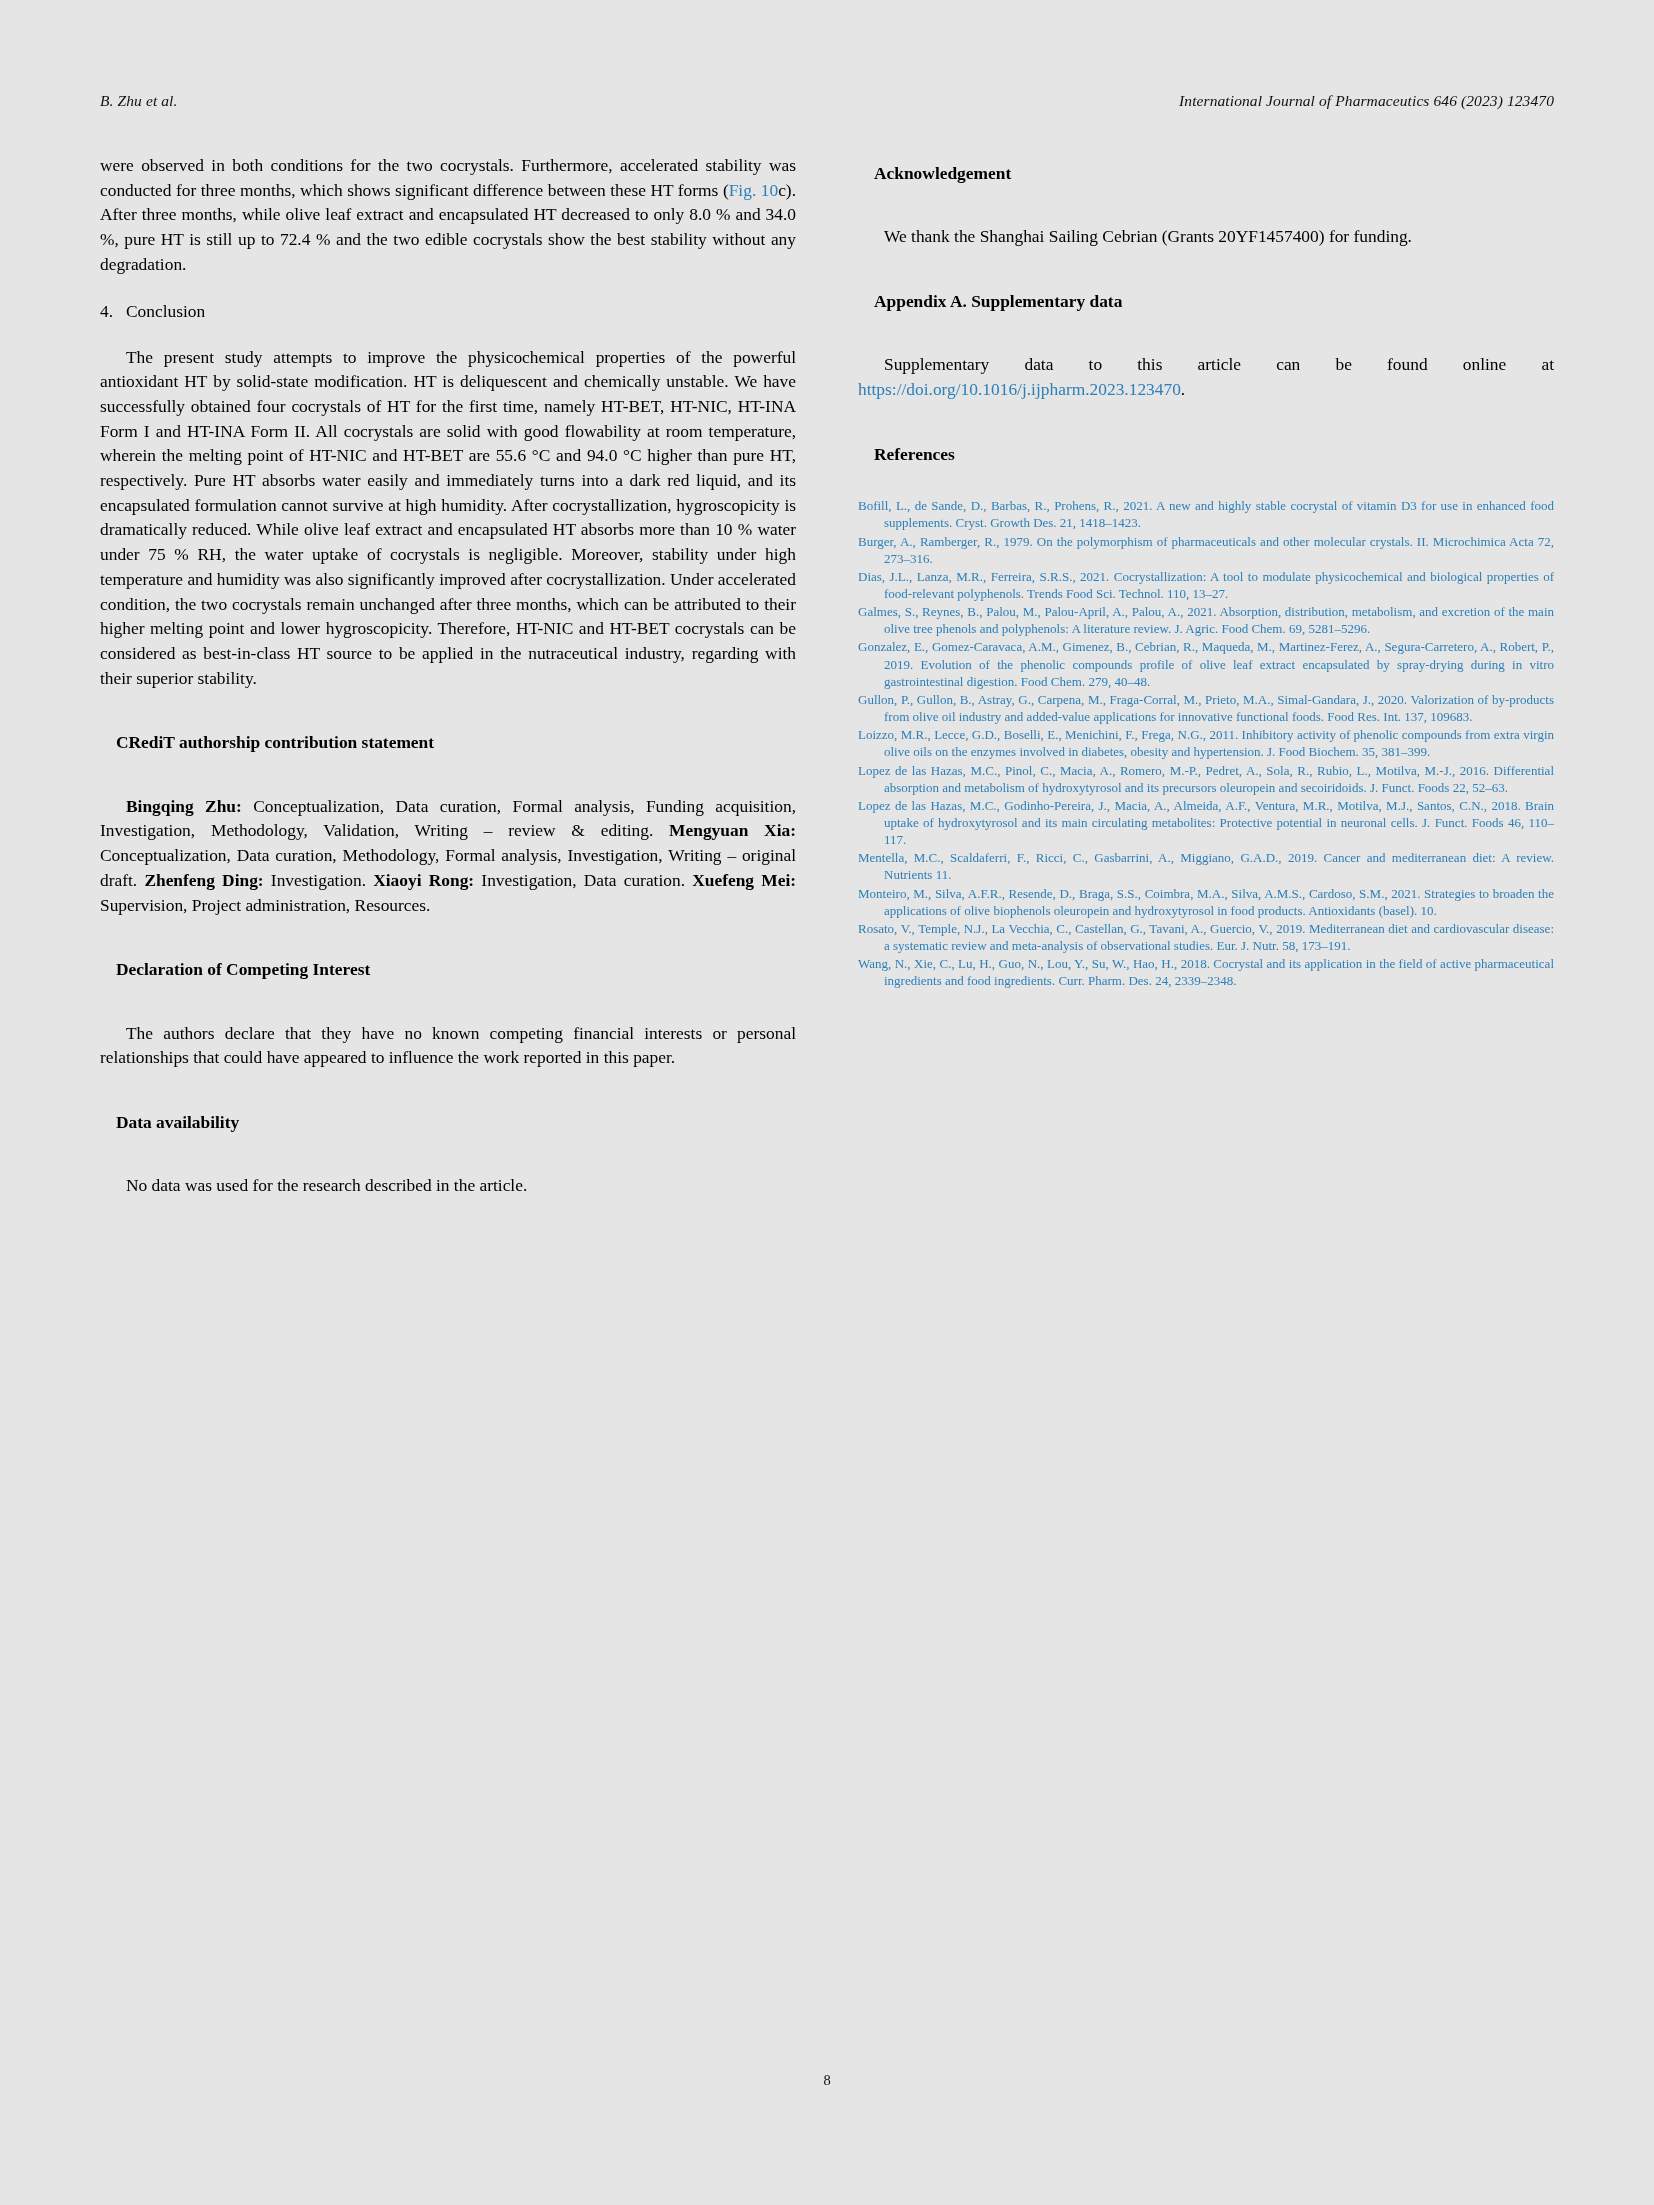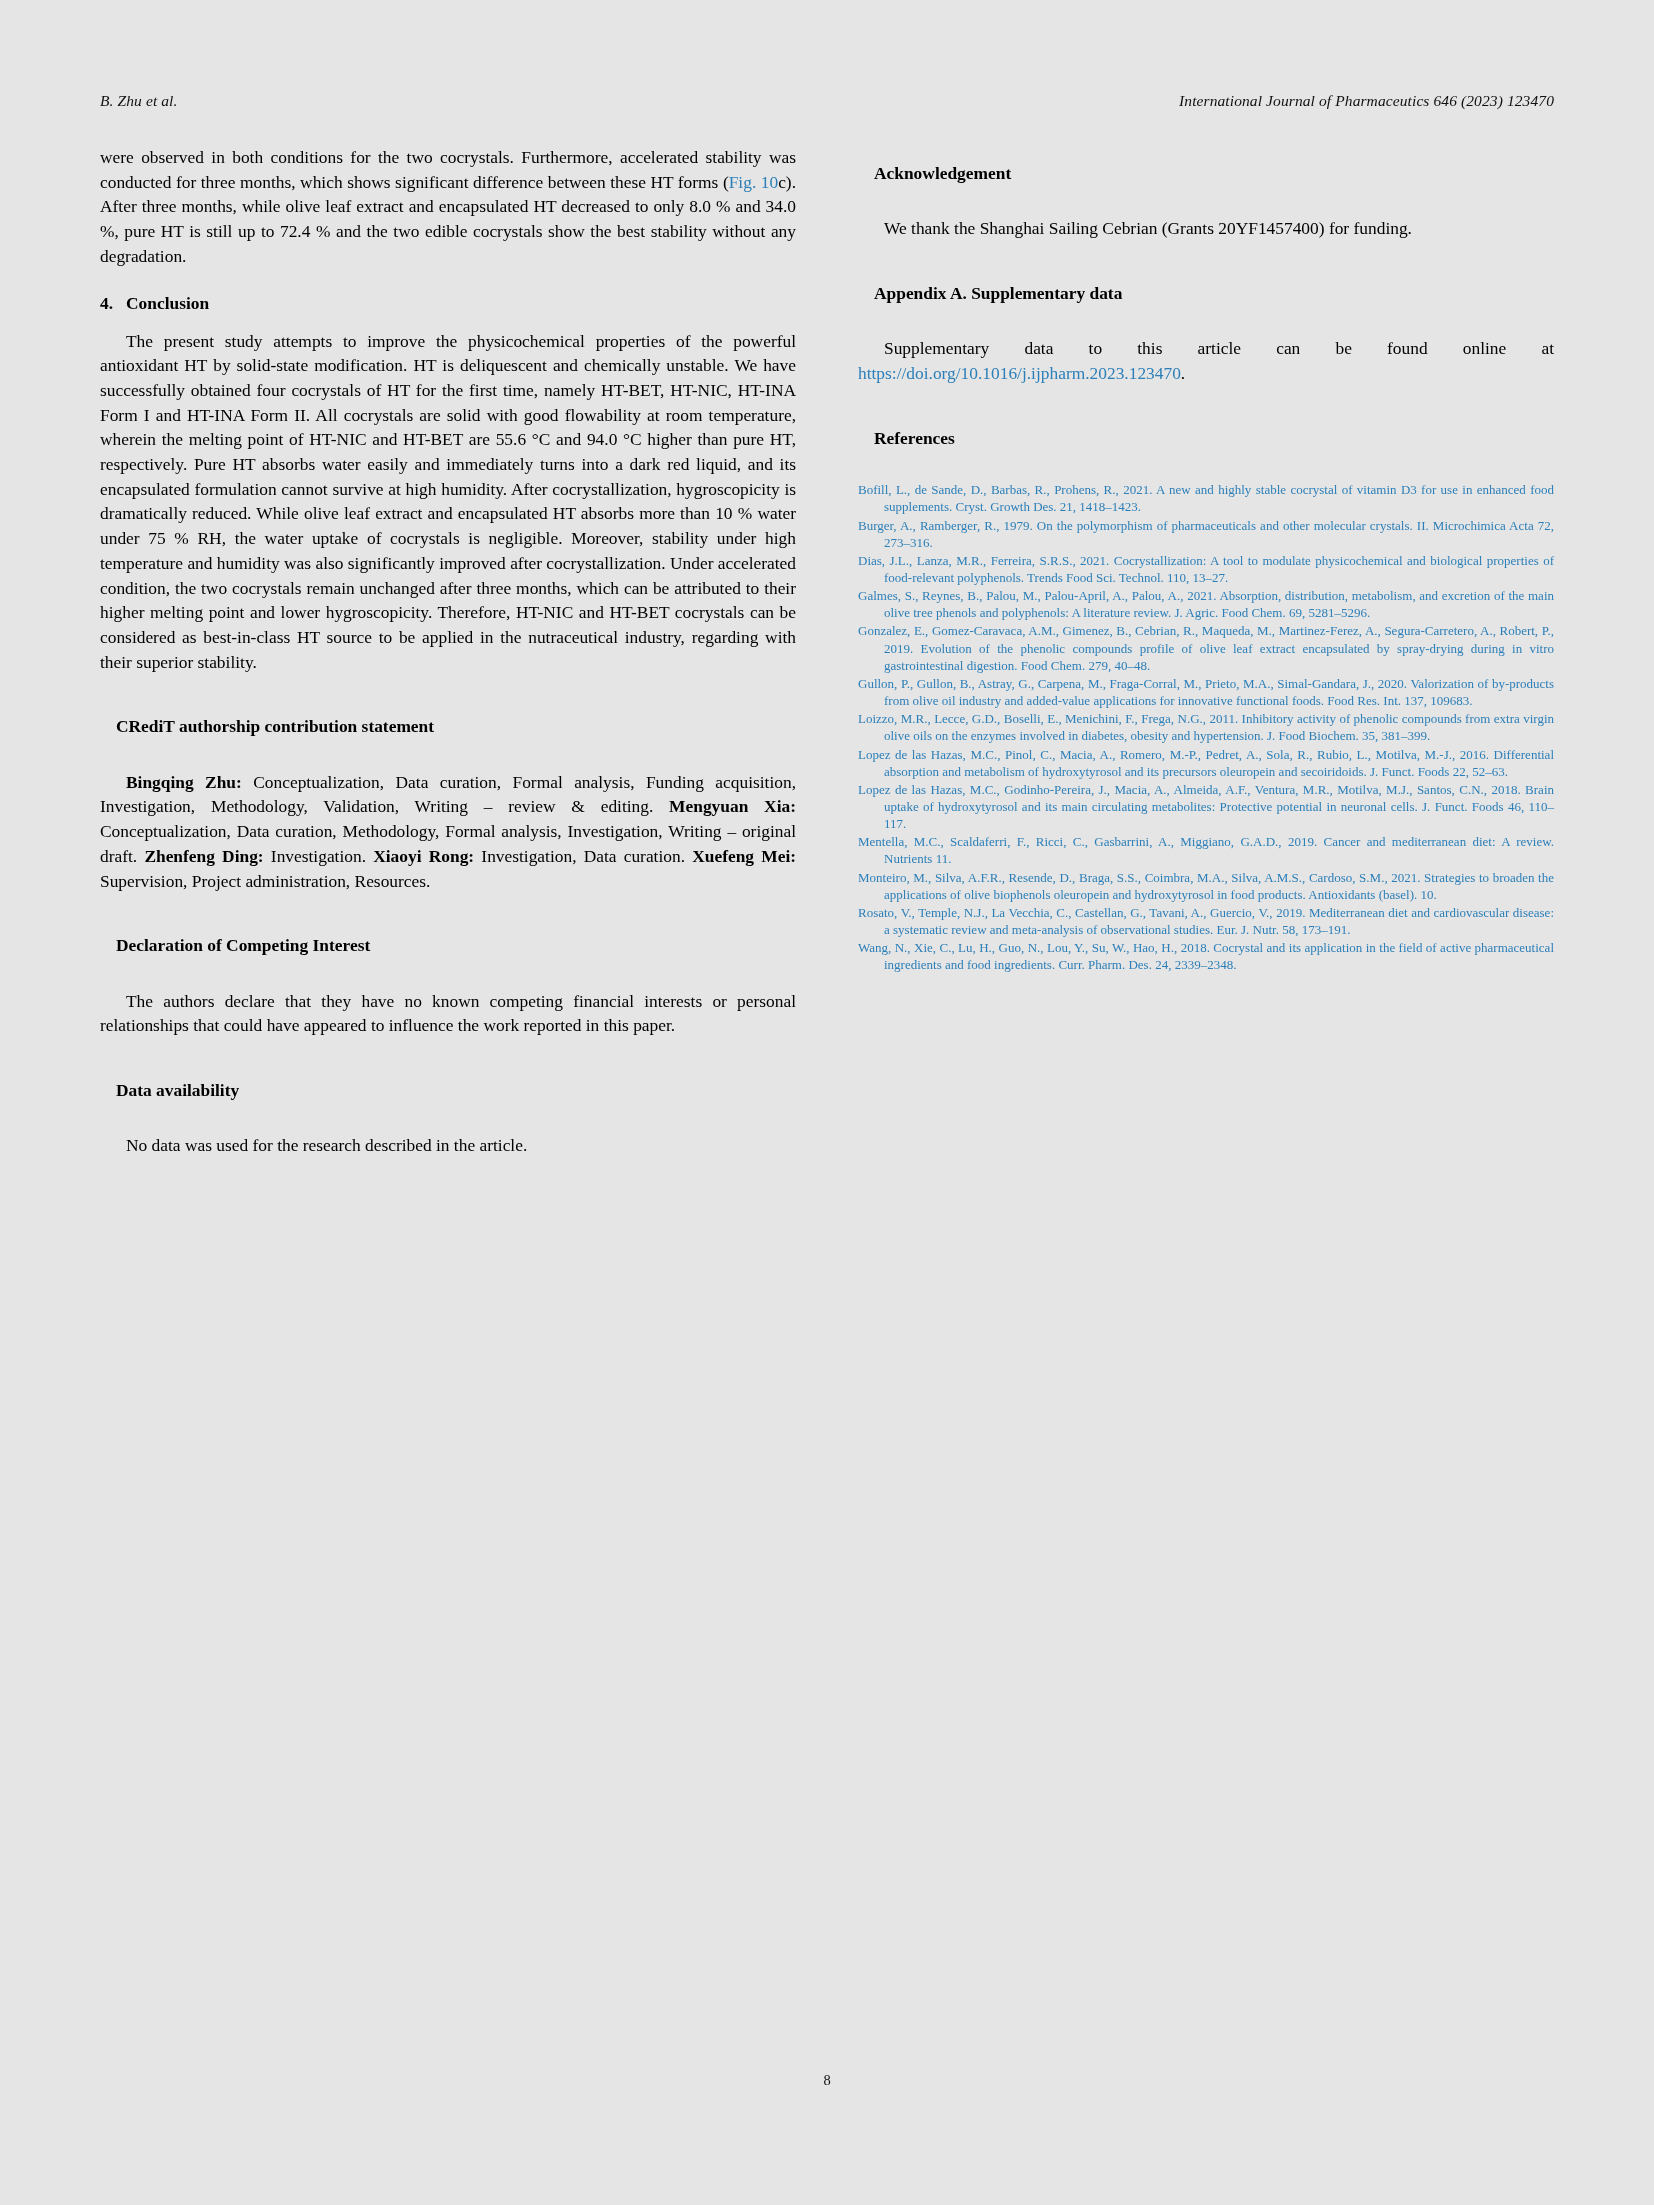--- a/index.html
+++ b/index.html
@@ -42,40 +42,40 @@
     top: 145px;
     width: 1454px;
     display: flex;
     gap: 62px;
   }
   .col {
     width: 696px;
   }
 
   p, .para {
-    margin: 0 0 0 0;
+    margin: 8px 0 0 0;
     font-size: 17.4px;
     line-height: 1.42;
     text-align: justify;
     hyphens: auto;
   }
   .indent { text-indent: 26px; }
   .gap-s { height: 15px; }
   .gap-m { height: 24px; }
 
   h2.section {
     font-size: 17.4px;
     font-weight: bold;
     margin: 16px;
     line-height: 1.4;
     text-align: left;
   }
   .numbered-head {
     font-size: 17.4px;
-    font-weight: bold;
+    font-weight: normal;
     margin: 0;
   }
   .numbered-head .num {
     display: inline-block;
     width: 26px;
   }
   .link {
     color: #2c7fb8;
     text-decoration: none;
   }

